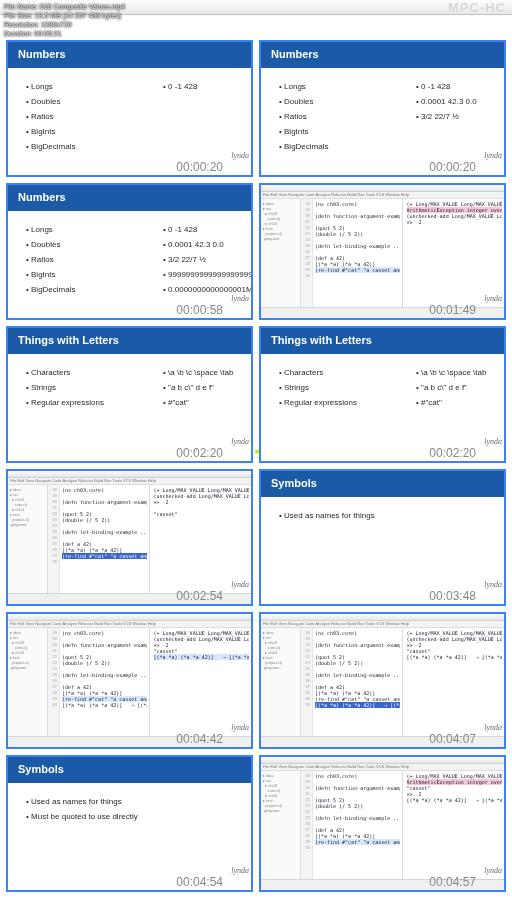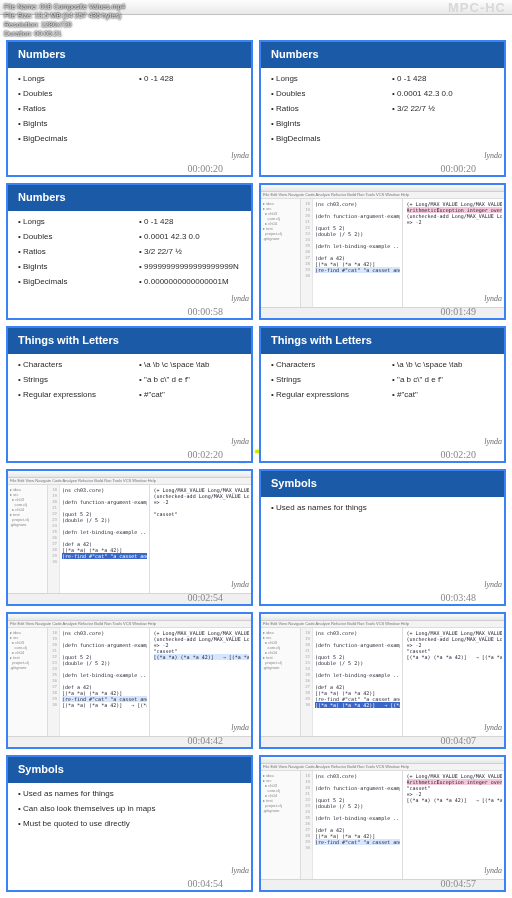--- a/index.html
+++ b/index.html
@@ -3,25 +3,25 @@
 <meta charset="utf-8">
 <style>
   html,body{margin:0;padding:0;background:#fff;font-family:Arial,Helvetica,sans-serif;}
   .stage{position:relative;width:512px;height:898px;box-sizing:border-box;overflow:hidden;}
   .titlebar{position:absolute;top:0;left:0;right:0;height:14px;background:linear-gradient(#fdfdfd,#e8e8e8);border-bottom:1px solid #c0c0c0;}
   .brand{position:absolute;top:0;right:6px;font-weight:700;font-size:13px;letter-spacing:1px;color:#d8d8d8;font-family:Arial,sans-serif;}
   .meta{position:absolute;top:2px;left:4px;font-size:7px;line-height:9px;color:#e8e8e8;text-shadow:0 0 2px #000, 0 0 2px #000;white-space:pre;}
   .grid{position:absolute;top:40px;left:6px;right:6px;bottom:6px;display:grid;grid-template-columns:1fr 1fr;grid-template-rows:repeat(6,1fr);gap:6px;}
   .cell{position:relative;border:2px solid #3b82f6;background:#fff;overflow:hidden;font-size:6px;}
   .lyn{position:absolute;right:2px;bottom:15px;font-size:8px;color:#6b6b6b;font-style:italic;font-family:Georgia,serif;}
-  .tc{position:absolute;right:28px;bottom:1px;font-size:10px;color:#888;font-family:Liberation Serif, serif;text-align:center;}
+  .tc{position:absolute;right:28px;bottom:1px;font-size:12px;color:#888;font-family:Liberation Sans, sans-serif;text-align:center;}
   
   .slide .hdr{background:#1a5aa6;color:#fff;font-weight:700;font-size:11px;padding:6px 10px 8px 10px;}
   .slide .body{display:flex;padding:6px 10px;gap:14px;font-size:8px;color:#2a2a2a;}
-  .slide ul{margin:0;padding:0;list-style:none;}
+  .slide ul{margin:8px;padding:0;list-style:none;}
   .slide ul li{margin:0 0 6px 0;white-space:nowrap;}
   .slide ul li::before{content:"• ";}
   .colA{flex:0 0 48%;}
   .colB{flex:0 0 48%;}
   
   .ide{background:#000000;}
   .ide .top{height:6px;background:linear-gradient(#fcfcfc,#e6e6e6);border-bottom:1px solid #cfcfcf;}
   .ide .menus{height:6px;background:#f3f3f3;border-bottom:1px solid #ddd;font-size:4px;color:#777;padding-left:2px;white-space:nowrap;overflow:hidden;}
   .ide .main{position:absolute;top:14px;left:0;right:0;bottom:10px;display:flex;}
   .ide .side{width:40px;background:#fafafa;border-right:1px solid #ddd;font-size:4px;color:#888;padding:2px 2px;box-sizing:border-box;line-height:5px;white-space:pre;overflow:hidden;}
@@ -374,21 +374,20 @@
       <div class="stat"></div>
       <span class="tc">00:04:07</span>
       <span class="lyn">lynda</span>
     </div>
 
     <div class="cell slide">
       <div class="hdr">Symbols</div>
       <div class="body">
         <ul class="colA" style="flex:1">
           <li>Used as names for things</li>
-            <li>Can also look themselves up in maps</li>
             <li>Must be quoted to use directly</li>
         </ul>
       </div>
       <span class="tc">00:04:54</span>
       <span class="lyn">lynda</span>
     </div>
 
     <div class="cell ide">
       <div class="top"></div>
       <div class="menus">File Edit View Navigate Code Analyze Refactor Build Run Tools VCS Window Help</div>

